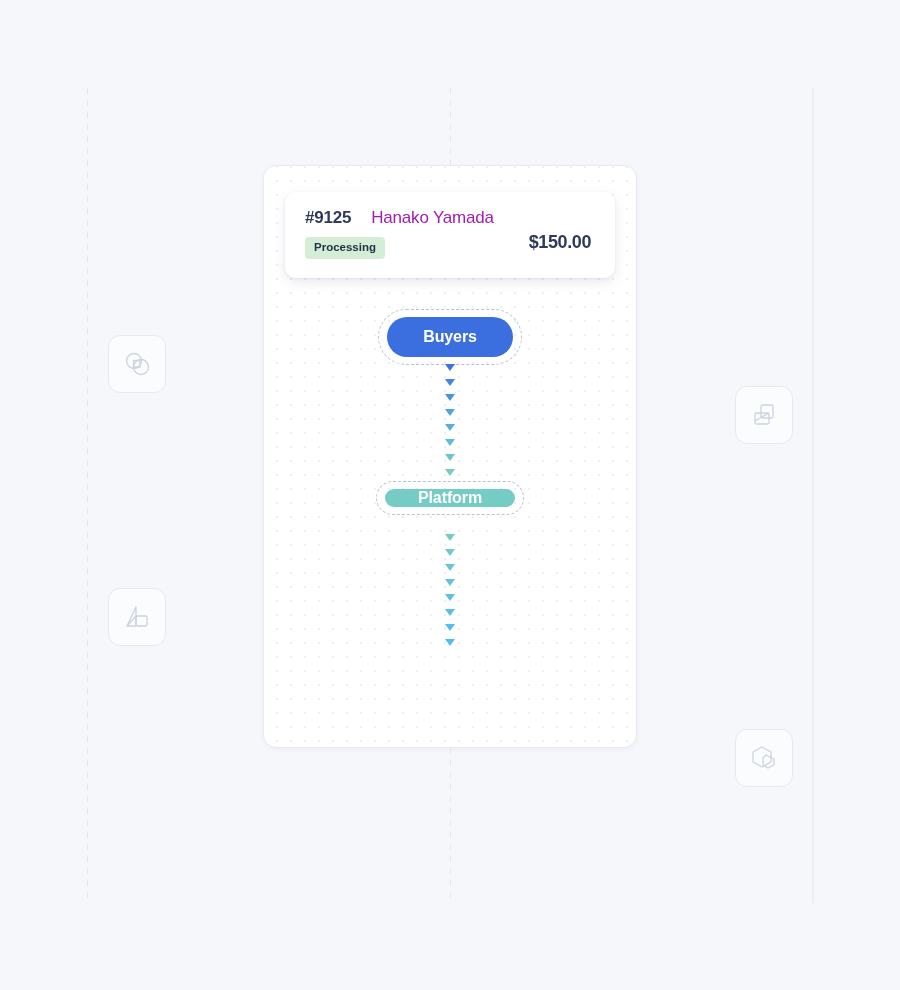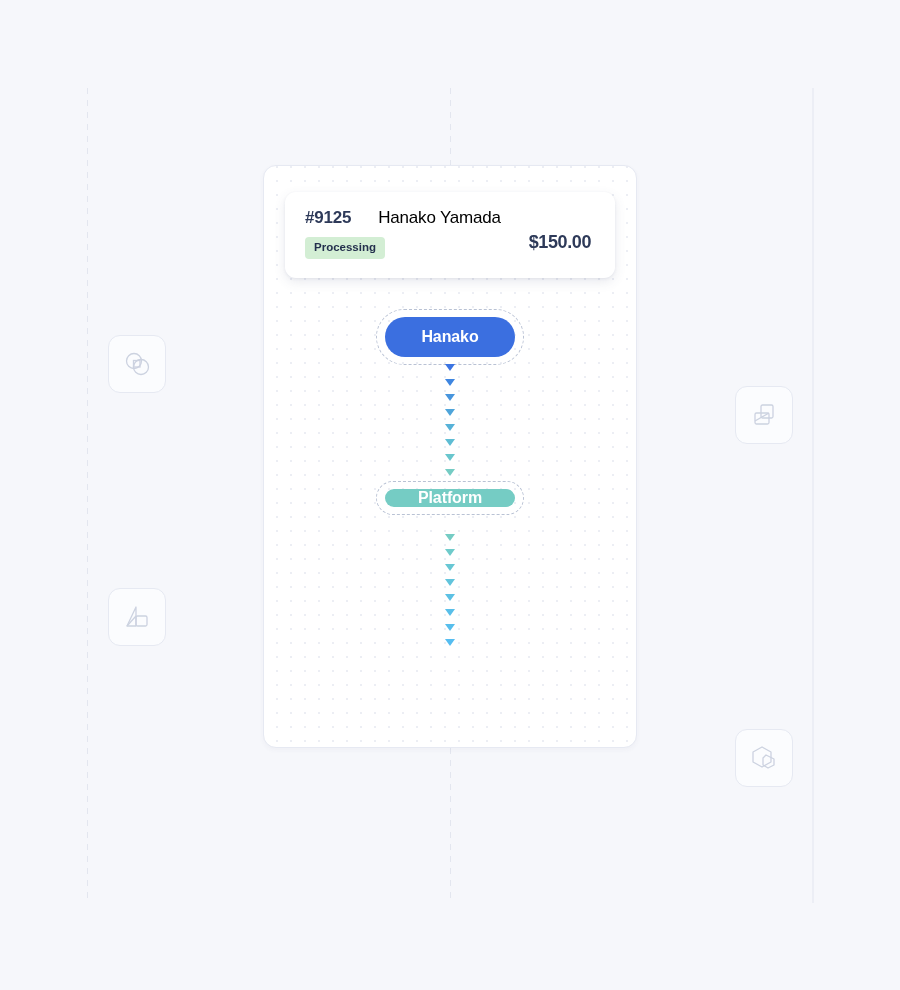--- a/index.html
+++ b/index.html
@@ -81,30 +81,30 @@
     box-sizing: border-box;
     background: #ffffff;
     border-radius: 11px;
     box-shadow: 0 4px 12px rgba(70,80,120,0.12),
                 0 1px 3px rgba(70,80,120,0.08);
     padding: 16px 20px 0 20px;
     display: flex;
     justify-content: space-between;
   }
   #order-card-left { display: flex; flex-direction: column; gap: 9px; }
-  .order-head { display: flex; align-items: center; gap: 27px; }
+  .order-head { display: flex; align-items: center; gap: 20px; }
   #order-id {
     font-size: 17px;
     font-weight: bold;
     color: #2e3a59;
     letter-spacing: -0.2px;
   }
   #order-customer {
     font-size: 17px;
-    color: #000000;
+    color: #a21caf;
     letter-spacing: -0.2px;
   }
   #order-status {
     align-self: flex-start;
     background: #d3eed4;
     color: #24304d;
     font-size: 11.5px;
     font-weight: bold;
     border-radius: 4px;
     padding: 5px 9px 5px 9px;
@@ -240,21 +240,21 @@
       <div class="order-head">
         <span id="order-id">#9125</span>
         <span id="order-customer">Hanako Yamada</span>
       </div>
       <span id="order-status" style="background: rgb(211, 238, 212); color: rgb(36, 48, 77);">Processing</span>
     </div>
     <span id="order-amount">$150.00</span>
   </div>
 
   <div class="node-wrap" id="node-wrap-buyers">
-    <div class="node" id="node-buyers" style="background: rgb(59, 111, 224);">Hanako</div>
+    <div class="node" id="node-buyers" style="background: rgb(59, 111, 224);">Buyers</div>
   </div>
 
   <div class="connector" id="connector-top">
       <div class="arrow" style="border-top-color: rgb(59, 116, 226);"></div>
       <div class="arrow" style="border-top-color: rgb(63, 134, 224);"></div>
       <div class="arrow" style="border-top-color: rgb(71, 149, 221);"></div>
       <div class="arrow" style="border-top-color: rgb(79, 165, 218);"></div>
       <div class="arrow" style="border-top-color: rgb(87, 178, 216);"></div>
       <div class="arrow" style="border-top-color: rgb(95, 189, 212);"></div>
       <div class="arrow" style="border-top-color: rgb(105, 198, 205);"></div>

